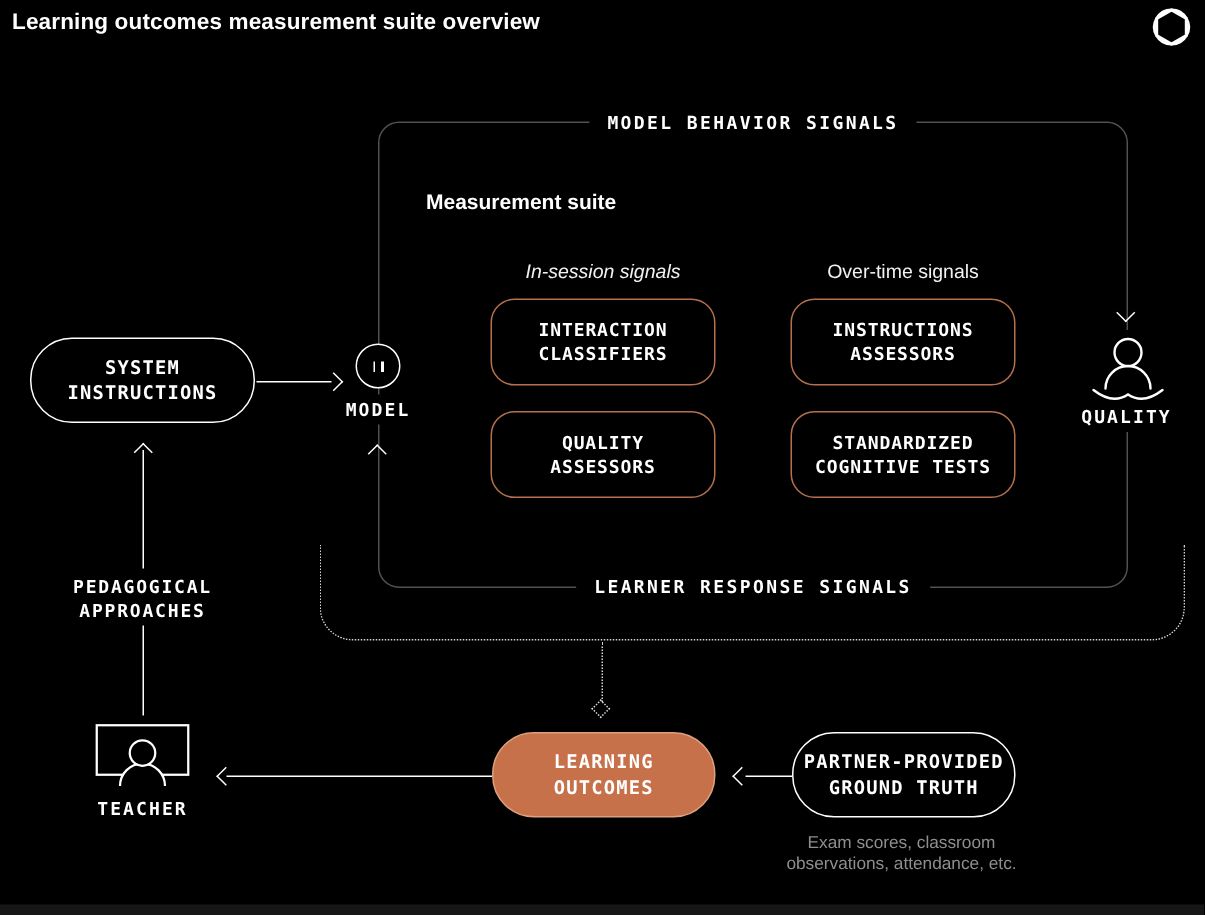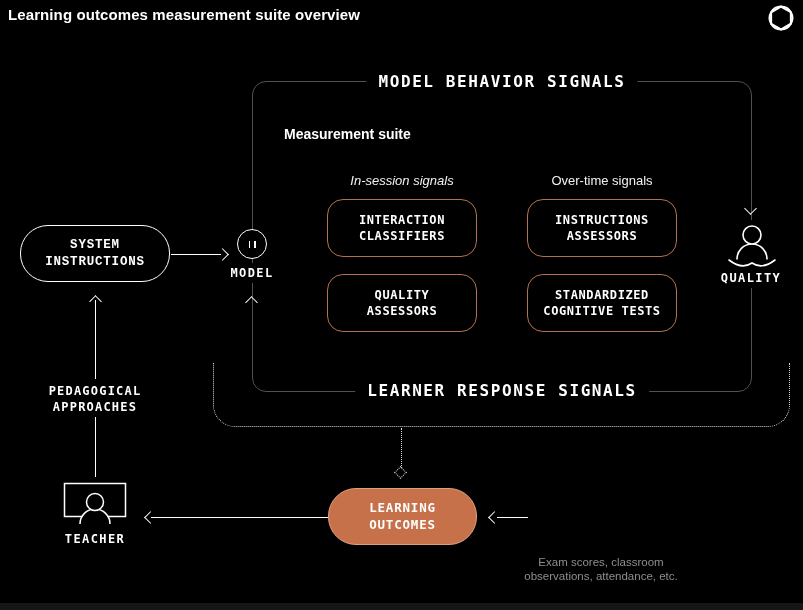--- a/index.html
+++ b/index.html
@@ -6,21 +6,21 @@
   .canvas{position:relative;width:803px;height:610px;background:#000;overflow:hidden;
           font-family:"Liberation Sans","DejaVu Sans",sans-serif;}
   .abs{position:absolute;}
   .mono{font-family:"DejaVu Sans Mono","Liberation Mono",monospace;font-weight:bold;color:#fff;}
   .pre{white-space:pre-line;}
   .center{text-align:center;}
   .page-title{left:8px;top:6px;font-size:15px;font-weight:bold;color:#fff;letter-spacing:0.1px;}
   
   .frame{left:252px;top:81px;width:498px;height:309px;border:1px solid #55504a;border-radius:14px;}
   .frame-tag{position:absolute;left:50%;transform:translateX(-50%);background:#000;
-             padding:0 12px;font-size:16px;letter-spacing:1.6px;line-height:18px;white-space:nowrap;}
+             padding:0 12px;font-size:12px;letter-spacing:1.6px;line-height:18px;white-space:nowrap;}
   .tag-top{top:-9px;}
   .tag-bottom{bottom:-9px;}
   .suite-title{left:284px;top:126px;font-size:14px;font-weight:bold;color:#fff;}
   .col-header{top:173px;width:150px;font-size:13px;color:#f2f2f2;text-align:center;font-weight:normal;}
   .sig-box{width:150px;height:58px;border:1px solid #b5714e;border-radius:16px;
            display:flex;align-items:center;justify-content:center;
            font-size:12px;letter-spacing:0.6px;line-height:1.35;text-align:center;box-sizing:border-box;}
   
   .model-circle{left:237px;top:229px;width:30px;height:30px;border:1.5px solid #fff;border-radius:50%;
                 background:#000;box-sizing:border-box;display:flex;align-items:center;justify-content:center;gap:4px;}
@@ -111,21 +111,21 @@
     <svg width="52" height="48" viewBox="0 0 52 46">
       <g stroke="#fff" stroke-width="1.6" stroke-linecap="round">
         <path d="M 11 38 A 15 15 0 0 1 41 38" fill="#000"></path>
         <circle cx="26" cy="14" r="9" fill="#000"></circle>
         <path d="M 3 39 C 12 46 20 46 26 42 C 32 46 40 46 49 39" fill="none"></path>
       </g>
     </svg>
   </div>
   <div class="abs node-label mono" style="left:751px;top:268px;transform:translateX(-50%);">QUALITY</div>
 
-  <div class="abs pill pill-outline mono pre" style="left:20px;top:225px;width:150px;font-family:Liberation Mono, monospace;">SYSTEM
+  <div class="abs pill pill-outline mono pre" style="left:20px;top:225px;width:150px;">SYSTEM
 INSTRUCTIONS</div>
   <div class="hline" style="left:171px;top:254px;width:50px;"></div>
   <div class="chev right" style="left:218px;top:250px;"></div>
 
   <div class="chev up" style="left:91px;top:297px;"></div>
   <div class="vline" style="left:95px;top:300px;height:79px;"></div>
   <div class="abs ped-label mono pre center" style="left:95px;top:381px;transform:translateX(-50%);">PEDAGOGICAL
 APPROACHES</div>
   <div class="vline" style="left:95px;top:417px;height:66px;"></div>
 
@@ -139,20 +139,22 @@
     </svg>
   </div>
   <div class="abs node-label mono" style="left:95px;top:529px;transform:translateX(-50%);">TEACHER</div>
 
   <div class="abs dotted-bracket"></div>
   <div class="abs dotted-drop"></div>
   <div class="chev down dot" style="left:396px;top:468px;"></div>
 
   <div class="abs pill pill-orange mono pre" style="left:328px;top:488px;width:149px;">LEARNING
 OUTCOMES</div>
+  <div class="abs pill pill-outline mono pre" style="left:528px;top:488px;width:149px;">PARTNER-PROVIDED
+GROUND TRUTH</div>
 
   <div class="hline" style="left:497px;top:517px;width:31px;"></div>
   <div class="chev left" style="left:490px;top:513px;"></div>
 
   <div class="hline" style="left:151px;top:517px;width:177px;"></div>
   <div class="chev left" style="left:146px;top:513px;"></div>
 
   <div class="abs caption center pre" style="left:601px;top:556px;transform:translateX(-50%);">Exam scores, classroom
 observations, attendance, etc.</div>
 

